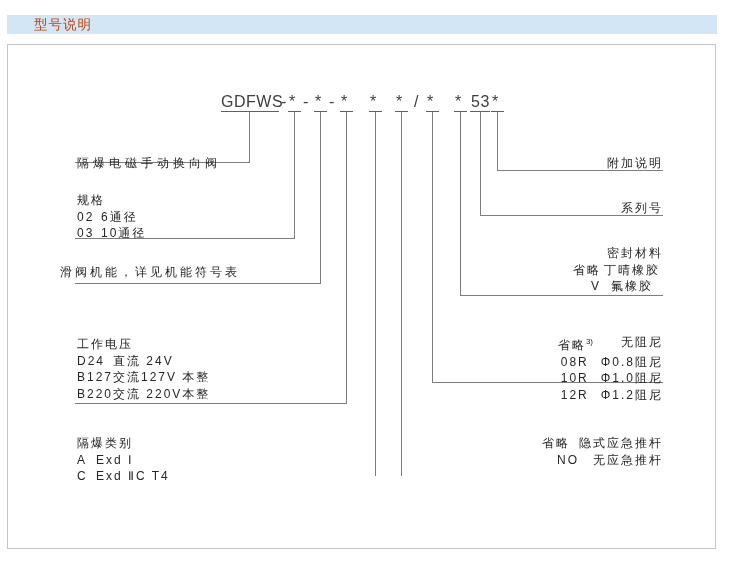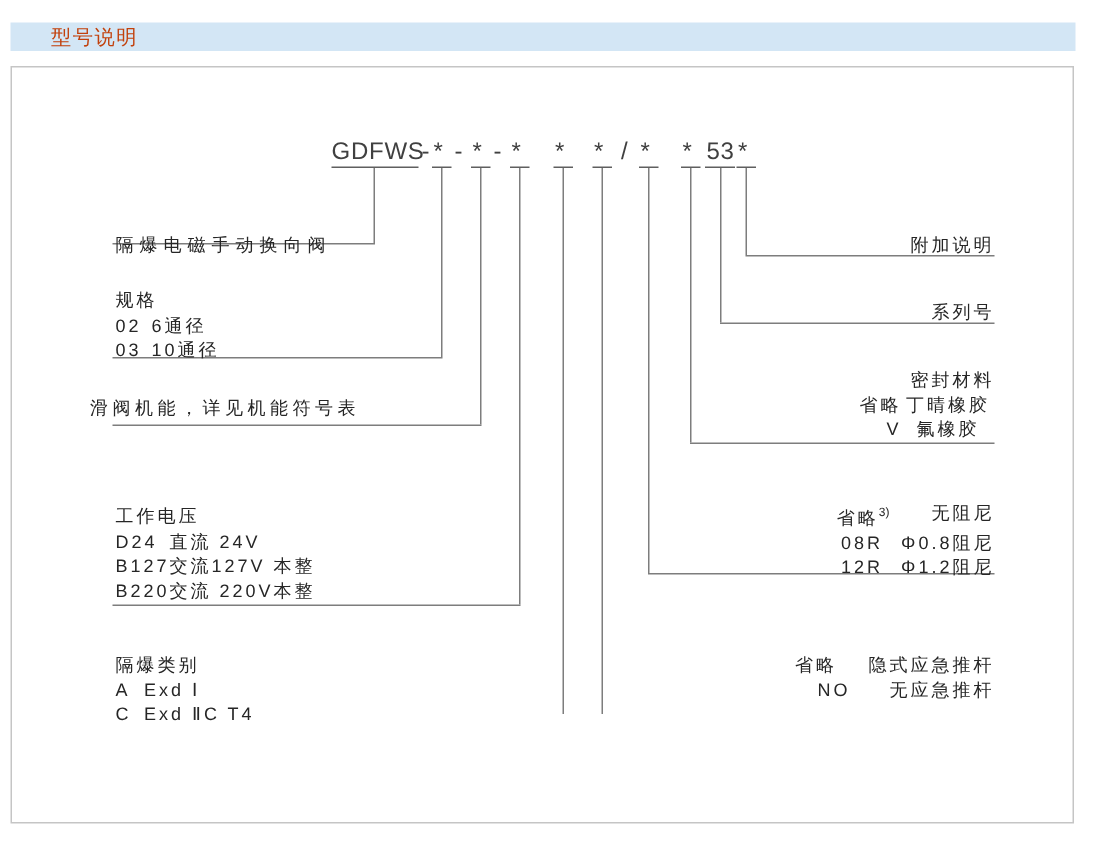--- a/index.html
+++ b/index.html
@@ -35,21 +35,21 @@
   .row { display:grid; line-height:16.5px; }
   .row .desc { white-space:nowrap; }
   .spec-grid { grid-template-columns:24px auto; }
   .volt-grid { grid-template-columns:36px auto; }
   .expl-grid { grid-template-columns:19px auto; }
   .right-blk { position:absolute; right:82px; text-align:right; }
   .rrow { display:flex; justify-content:flex-end; line-height:16.5px; }
   .rrow .code { }
   .seal-desc { min-width:62px; text-align:center; display:inline-block; }
   .damp-desc { min-width:58px; text-align:right; display:inline-block; margin-left:12px; }
-  .rod-desc  { min-width:75px; text-align:right; display:inline-block; margin-left:21px; }
+  .rod-desc  { min-width:75px; text-align:right; display:inline-block; margin-left:9px; }
   sup.note { font-size:8px; letter-spacing:0; vertical-align:super; }
   .lh { line-height:16.5px; }
 </style>
 </head>
 <body>
 
 <div class="page">
 
   <div class="header-bar">
     <div class="header-title">型号说明</div>
@@ -168,20 +168,24 @@
   <div class="right-blk" style="top:314px;margin-top:20px;">
     <div class="rrow cn">
       <span class="code"><span>省略</span><sup class="note">3)</sup></span>
       <span class="damp-desc">无阻尼</span>
     </div>
     <div class="rrow cn">
       <span class="code">08R</span>
       <span class="damp-desc">Φ0.8阻尼</span>
     </div>
     <div class="rrow cn">
+      <span class="code">10R</span>
+      <span class="damp-desc">Φ1.0阻尼</span>
+    </div>
+    <div class="rrow cn">
       <span class="code">12R</span>
       <span class="damp-desc">Φ1.2阻尼</span>
     </div>
   </div>
 
   <div class="right-blk" style="top:435px;">
     <div class="rrow cn">
       <span class="code">省略</span>
       <span class="rod-desc">隐式应急推杆</span>
     </div>

